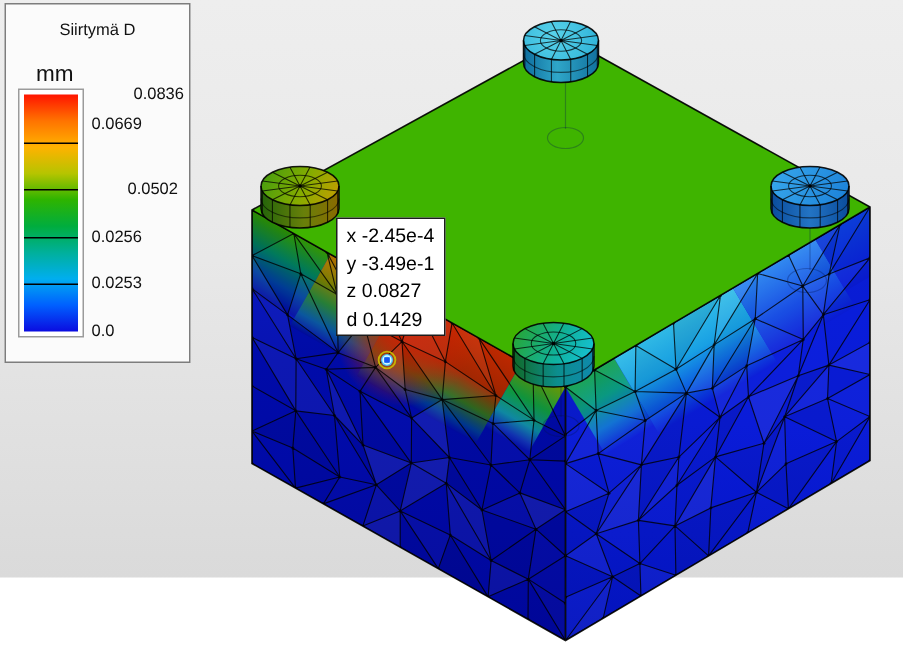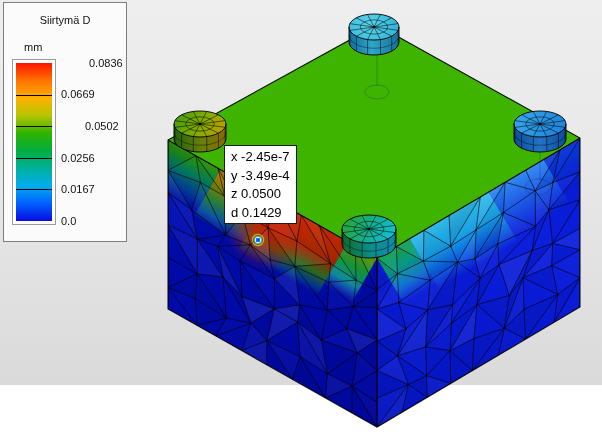--- a/index.html
+++ b/index.html
@@ -3,21 +3,21 @@
 <meta charset="utf-8">
 <style>
   html,body{margin:0;padding:0;}
   body{width:602px;height:440px;overflow:hidden;font-family:"Liberation Sans",sans-serif;}
   .stage{position:relative;width:602px;height:385px;
          background:linear-gradient(180deg,#eeeeee 0%,#e8e8e8 45%,#dadada 100%);}
   #scene{position:absolute;left:0;top:0;}
   .legend{position:absolute;left:3px;top:2px;width:124px;height:240px;background:#fbfbfb;
           border:1px solid #7d7d7d;box-sizing:border-box;}
   .legend-title{position:absolute;top:11px;left:0;width:100%;text-align:center;font-size:11px;color:#111;}
-  .legend-unit{position:absolute;top:38px;left:20px;font-size:11px;color:#111;}
+  .legend-unit{position:absolute;top:38px;left:20px;font-size:15px;color:#111;}
   .bar-frame{position:absolute;left:8px;top:56px;border:1px solid #9b9b9b;background:#ffffff;padding:3px;}
   .bar{position:relative;width:36px;height:158px;}
   .bar .tline{position:absolute;left:0;width:100%;height:1px;background:#000;}
   .ticks{position:absolute;left:57px;top:60px;width:64px;height:158px;}
   .ticks .tick{position:absolute;left:0;font-size:11px;color:#111;white-space:nowrap;}
   .tooltip{position:absolute;left:224px;top:145px;width:73px;height:79px;background:#ffffff;
            border:1px solid #1c1c1c;box-sizing:border-box;padding:2px 0 0 6px;
            font-size:13px;line-height:18.6px;color:#000;}
 </style>
 </head>
@@ -859,27 +859,27 @@
     <div class="bar-frame">
       <div class="bar" id="colorbar" style="background: linear-gradient(rgb(255, 20, 0) 0%, rgb(255, 115, 0) 11.1%, rgb(255, 178, 0) 22.2%, rgb(182, 196, 0) 33.3%, rgb(46, 180, 0) 44.4%, rgb(0, 173, 62) 55.6%, rgb(0, 176, 155) 66.7%, rgb(0, 174, 239) 77.8%, rgb(0, 96, 255) 88.9%, rgb(11, 12, 224) 100%);">
           <div class="tline" style="top: 31.6px;"></div>
           <div class="tline" style="top: 63.2px;"></div>
           <div class="tline" style="top: 94.8px;"></div>
           <div class="tline" style="top: 126.4px;"></div>
         </div>
     </div>
     <div class="ticks" id="legend-ticks">
         <div class="tick" style="top: -6px; padding-left: 28px;">0.0836</div>
-        <div class="tick" style="top: 25px;">0.0669</div>
+        <div class="tick" style="top: 14px;">0.0669</div>
         <div class="tick" style="top: 57.2px; padding-left: 24px;">0.0502</div>
         <div class="tick" style="top: 88.8px;">0.0256</div>
-        <div class="tick" style="top: 120.4px;">0.0167</div>
+        <div class="tick" style="top: 120.4px;">0.0253</div>
         <div class="tick" style="top: 152px; text-align: center;">0.0</div>
       </div>
   </div>
 
   <div class="tooltip" id="tooltip">
-      <div>x -2.45e-7</div>
-      <div>y -3.49e-4</div>
-      <div>z 0.0500</div>
+      <div>x -2.45e-4</div>
+      <div>y -3.49e-1</div>
+      <div>z 0.0827</div>
       <div>d 0.1429</div>
     </div>
 </div>
 
 </body></html>

